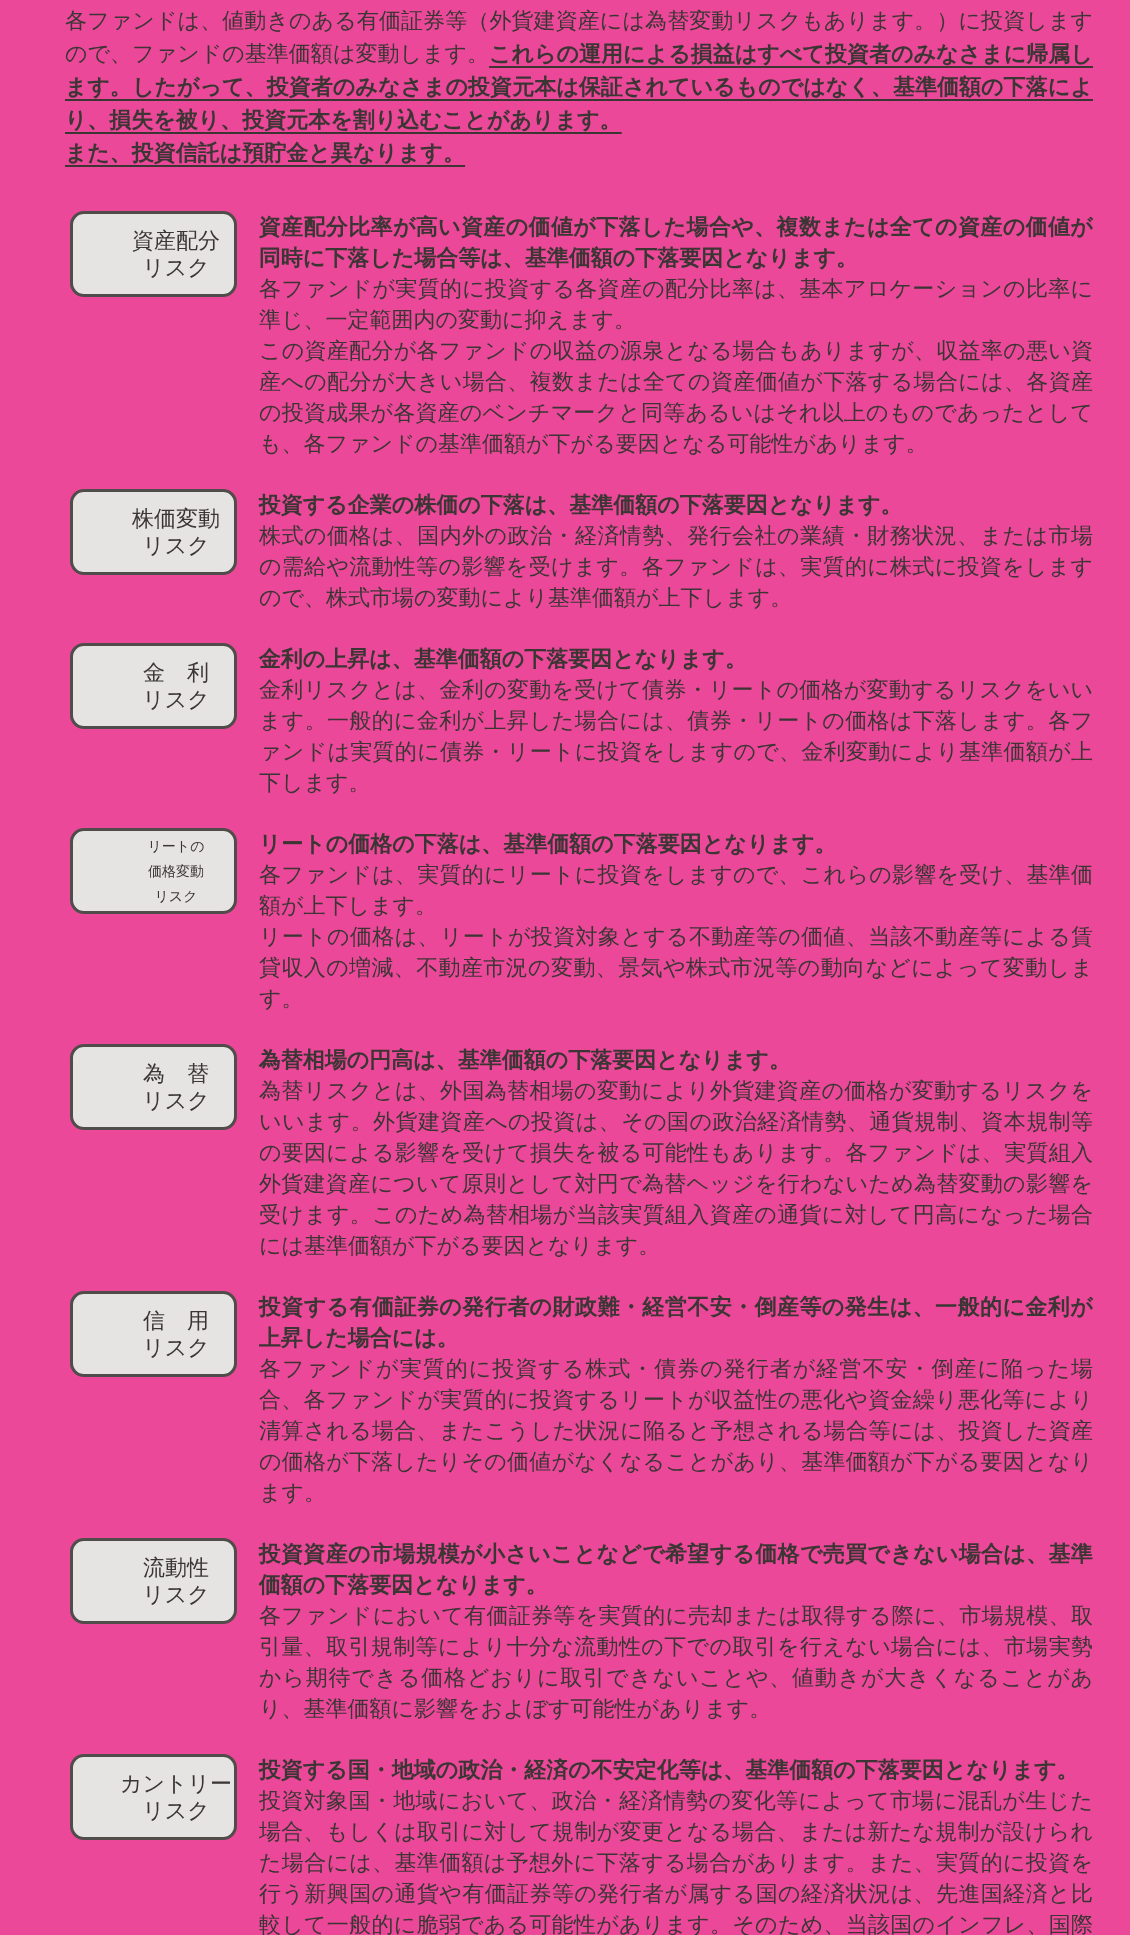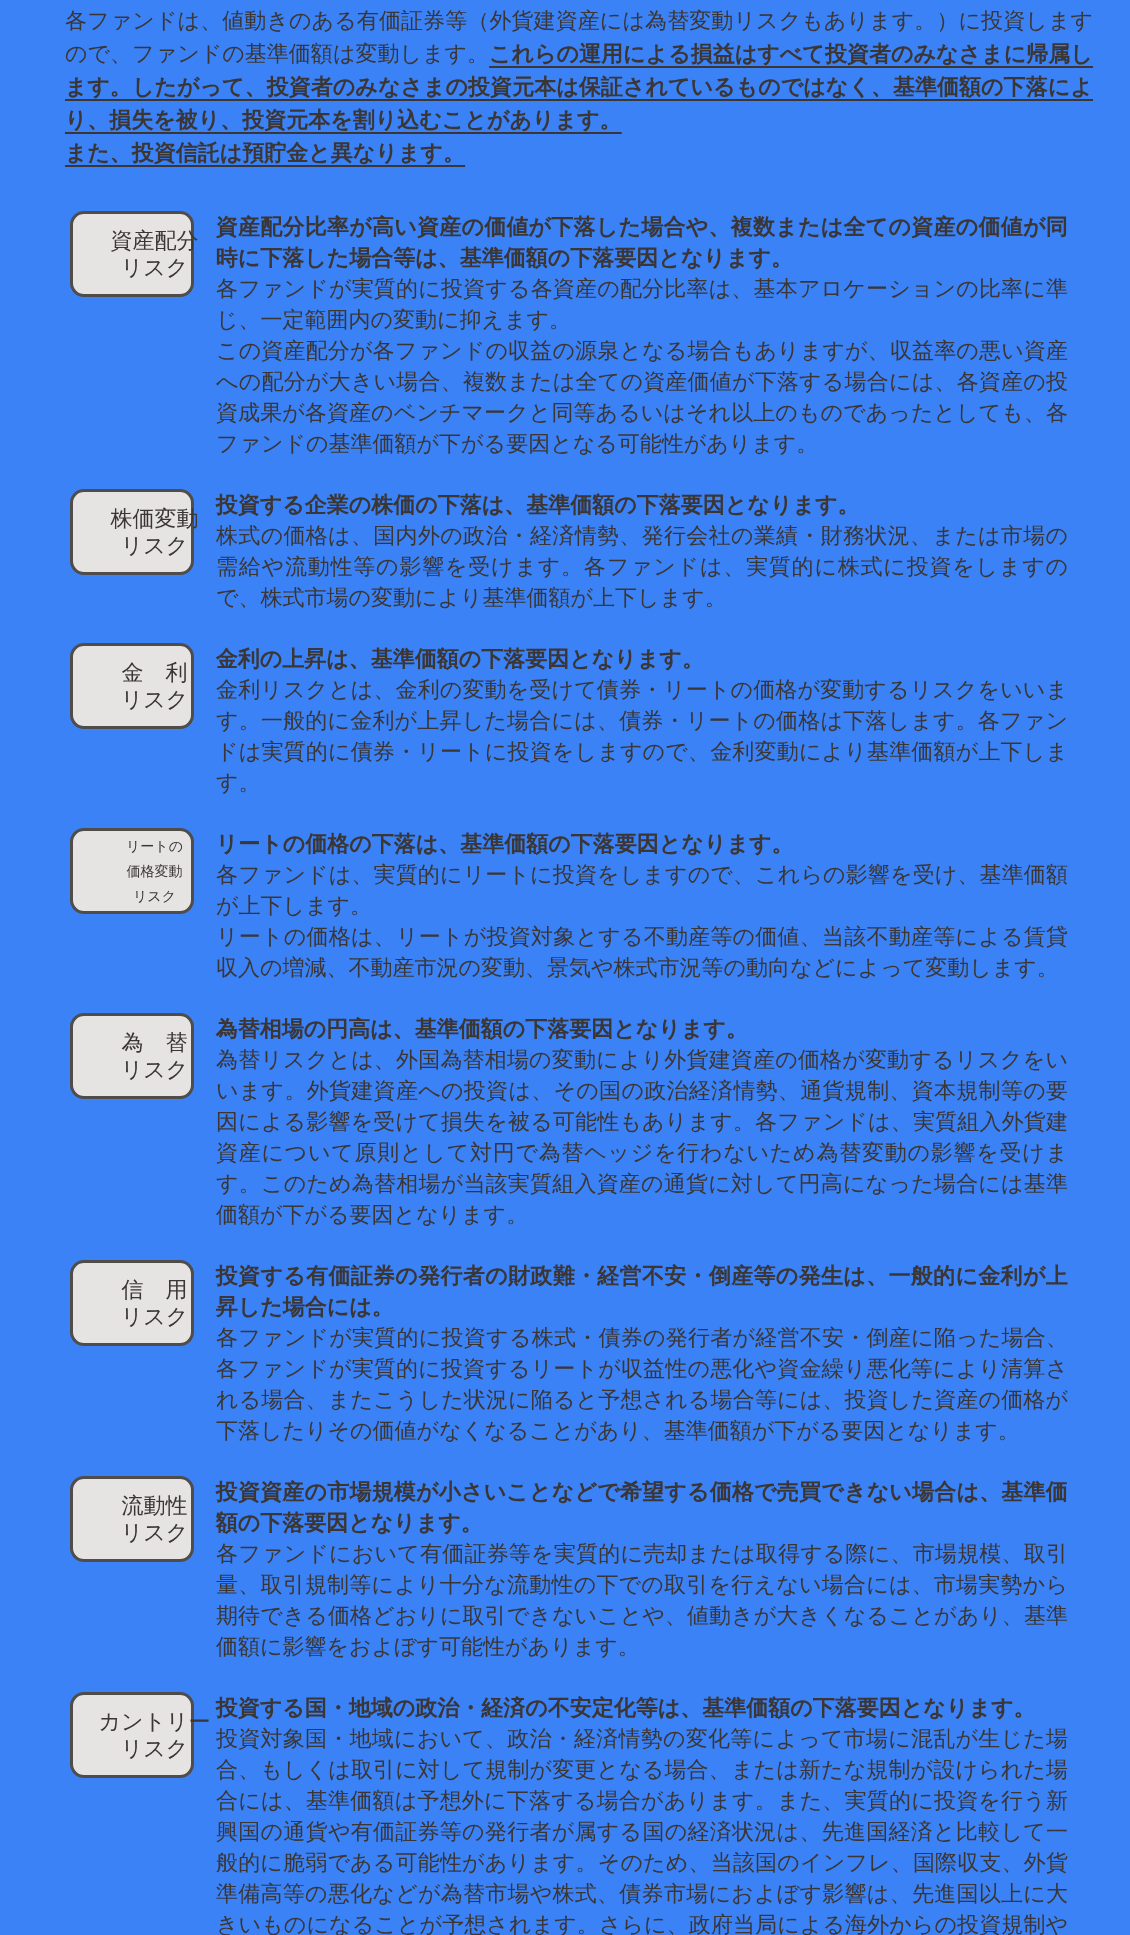--- a/index.html
+++ b/index.html
@@ -6,21 +6,21 @@
     margin: 0;
     padding: 0;
     background: #ffffff;
   }
   .page {
     position: relative;
     width: 1130px;
     height: 1935px;
     box-sizing: border-box;
     padding: 4px 37px 0 65px;
-    background: #3b82f6;
+    background: #ec4899;
     font-family: "DejaVu Sans", "Liberation Sans", sans-serif;
     color: #3b3634;
     overflow: hidden;
   }
   p { margin: 0; }
   .intro {
     font-size: 22px;
     line-height: 33px;
     text-align: justify;
   }
@@ -34,21 +34,21 @@
     display: flex;
     align-items: flex-start;
     margin-top: 30px;
   }
   .risk-section.first {
     margin-top: 42px;
   }
   .risk-label {
     flex: none;
     box-sizing: border-box;
-    width: 124px;
+    width: 167px;
     height: 86px;
     margin-left: 5px;
     background: #e5e4e3;
     border: 3px solid #4f4c4a;
     border-radius: 14px;
     display: flex;
     flex-direction: column;
     justify-content: center;
     align-items: center;
     padding-left: 45px;

